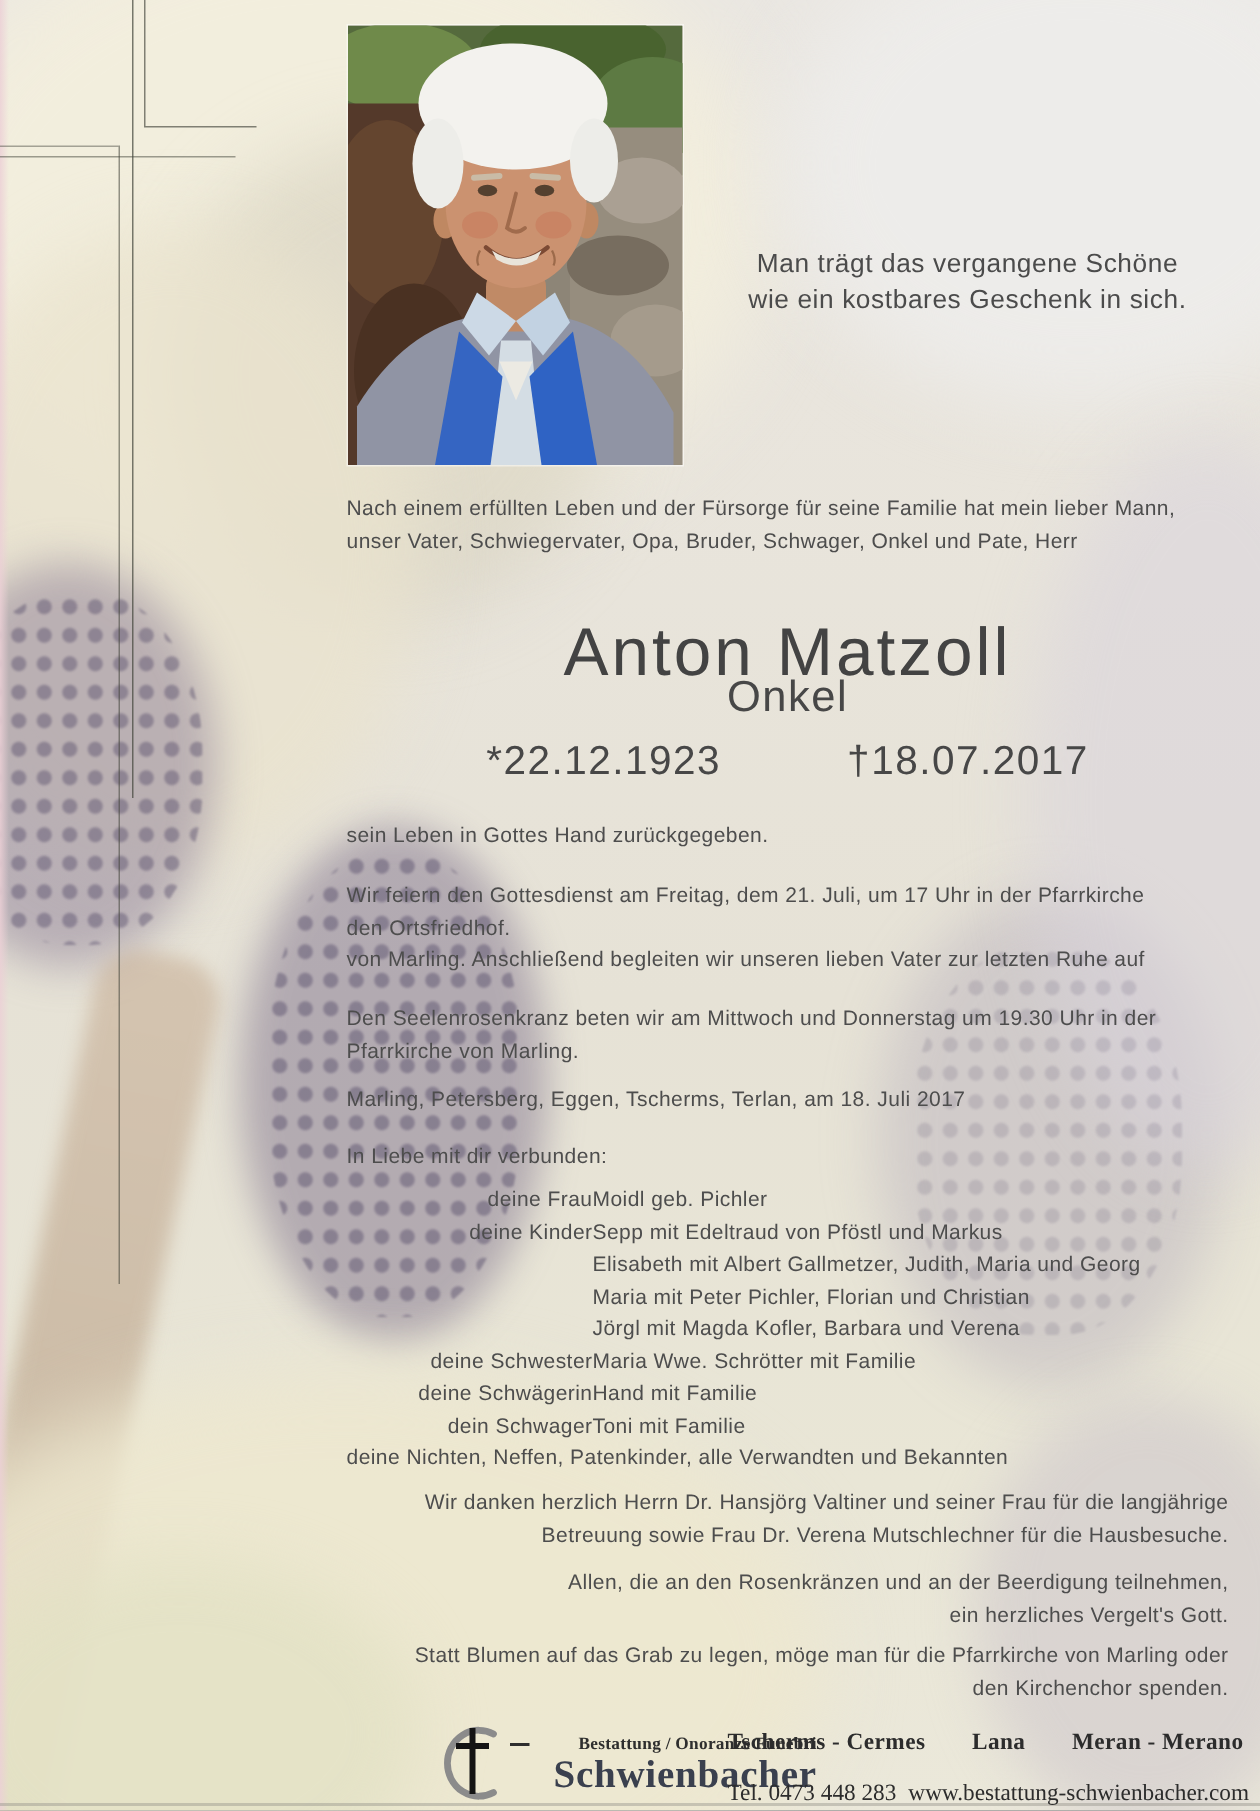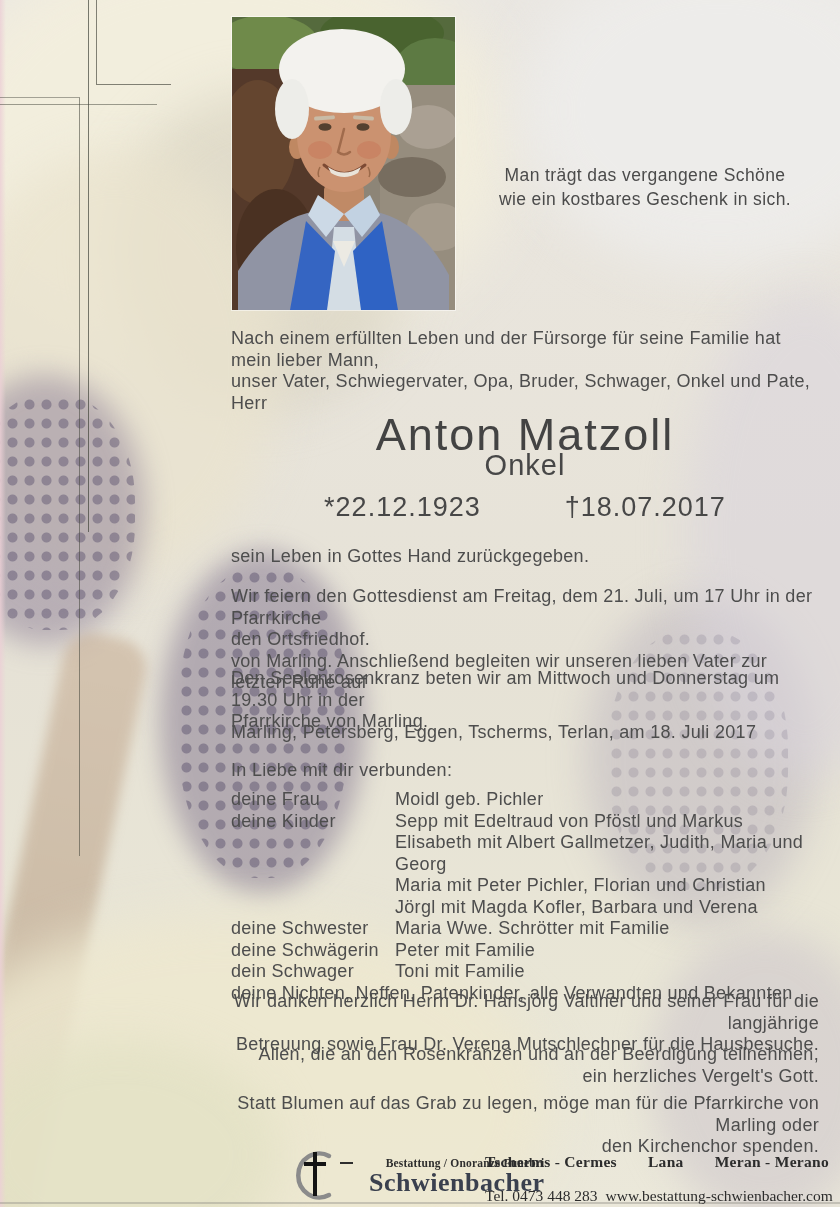--- a/index.html
+++ b/index.html
@@ -41,34 +41,34 @@
   .line-v1{left:88px;top:0;width:0;height:532px;border-left:1.5px solid rgba(66,68,58,.7);}
   .corner-a{left:96px;top:0;width:74px;height:84px;border-left:1.2px solid rgba(66,68,58,.65);border-bottom:1.2px solid rgba(66,68,58,.65);}
   .line-h1{left:0;top:104px;width:157px;height:0;border-top:1px solid rgba(66,68,58,.5);}
   .corner-b{left:0;top:97px;width:79px;height:758px;border-top:1px solid rgba(66,68,58,.45);border-right:1.2px solid rgba(66,68,58,.55);}
   
   .content{position:absolute;inset:0;z-index:2;}
   .abs{position:absolute;}
   .photo{left:232px;top:17px;width:223px;height:293px;box-shadow:0 0 0 1px rgba(255,255,255,.5);}
   .photo svg{display:block;width:100%;height:100%;}
   .quote{left:440px;top:163px;width:410px;text-align:center;font-size:17.5px;line-height:24px;letter-spacing:.4px;color:#4b4b4b;}
-  .bodytext{font-size:18px;line-height:21.5px;letter-spacing:.3px;color:#4d4d4d;font-weight:300;}
+  .bodytext{font-size:14px;line-height:21.5px;letter-spacing:.3px;color:#4d4d4d;font-weight:300;}
   .intro{left:231px;top:328px;width:592px;}
   .centercol{left:210px;width:630px;text-align:center;}
   .name{top:409px;font-size:45px;letter-spacing:2px;color:#434343;font-weight:300;}
   .vulgo{top:449px;font-size:29px;letter-spacing:1px;color:#474747;font-weight:300;}
   .dates{top:492px;font-size:27px;letter-spacing:1px;color:#474747;font-weight:300;display:flex;justify-content:center;gap:84px;left:210px;width:630px;}
   .p-returned{left:231px;top:546px;width:592px;}
   .p-service{left:231px;top:586px;width:592px;}
   .p-rosary{left:231px;top:668px;width:592px;}
   .p-dateline{left:231px;top:722px;width:592px;}
   .p-inlove{left:231px;top:760px;width:592px;}
   .family{left:231px;top:789px;width:600px;}
   .famrow{display:flex;}
-  .famlabel{width:164px;flex:0 0 164px;}
+  .famlabel{width:164px;flex:0 0 164px;text-align:right;}
   .famnames{flex:1;}
   .ack{left:231px;width:588px;text-align:right;}
   .ack1{top:991px;}
   .ack2{top:1044px;}
   .ack3{top:1093px;}
   
   .footer-logo{left:296px;top:1149px;display:flex;align-items:flex-start;}
   .footer-logo svg{display:block;}
   .logo-text{margin-left:6px;font-family:"Liberation Serif","DejaVu Serif",serif;}
   .tagline{display:flex;align-items:center;font-size:11.5px;font-weight:bold;color:#2e2e2e;letter-spacing:.2px;margin-top:8px;justify-content:space-between;}
@@ -210,21 +210,21 @@
           <div>Maria mit Peter Pichler, Florian und Christian</div>
           <div>Jörgl mit Magda Kofler, Barbara und Verena</div>
         </div>
       </div>
       <div class="famrow">
         <div class="famlabel">deine Schwester</div>
         <div class="famnames">Maria Wwe. Schrötter mit Familie</div>
       </div>
       <div class="famrow">
         <div class="famlabel">deine Schwägerin</div>
-        <div class="famnames">Peter mit Familie</div>
+        <div class="famnames">Hand mit Familie</div>
       </div>
       <div class="famrow">
         <div class="famlabel">dein Schwager</div>
         <div class="famnames">Toni mit Familie</div>
       </div>
       <div>deine Nichten, Neffen, Patenkinder, alle Verwandten und Bekannten</div>
     </div>
 
     <div class="abs bodytext ack ack1">
       <div>Wir danken herzlich Herrn Dr. Hansjörg Valtiner und seiner Frau für die langjährige</div>

